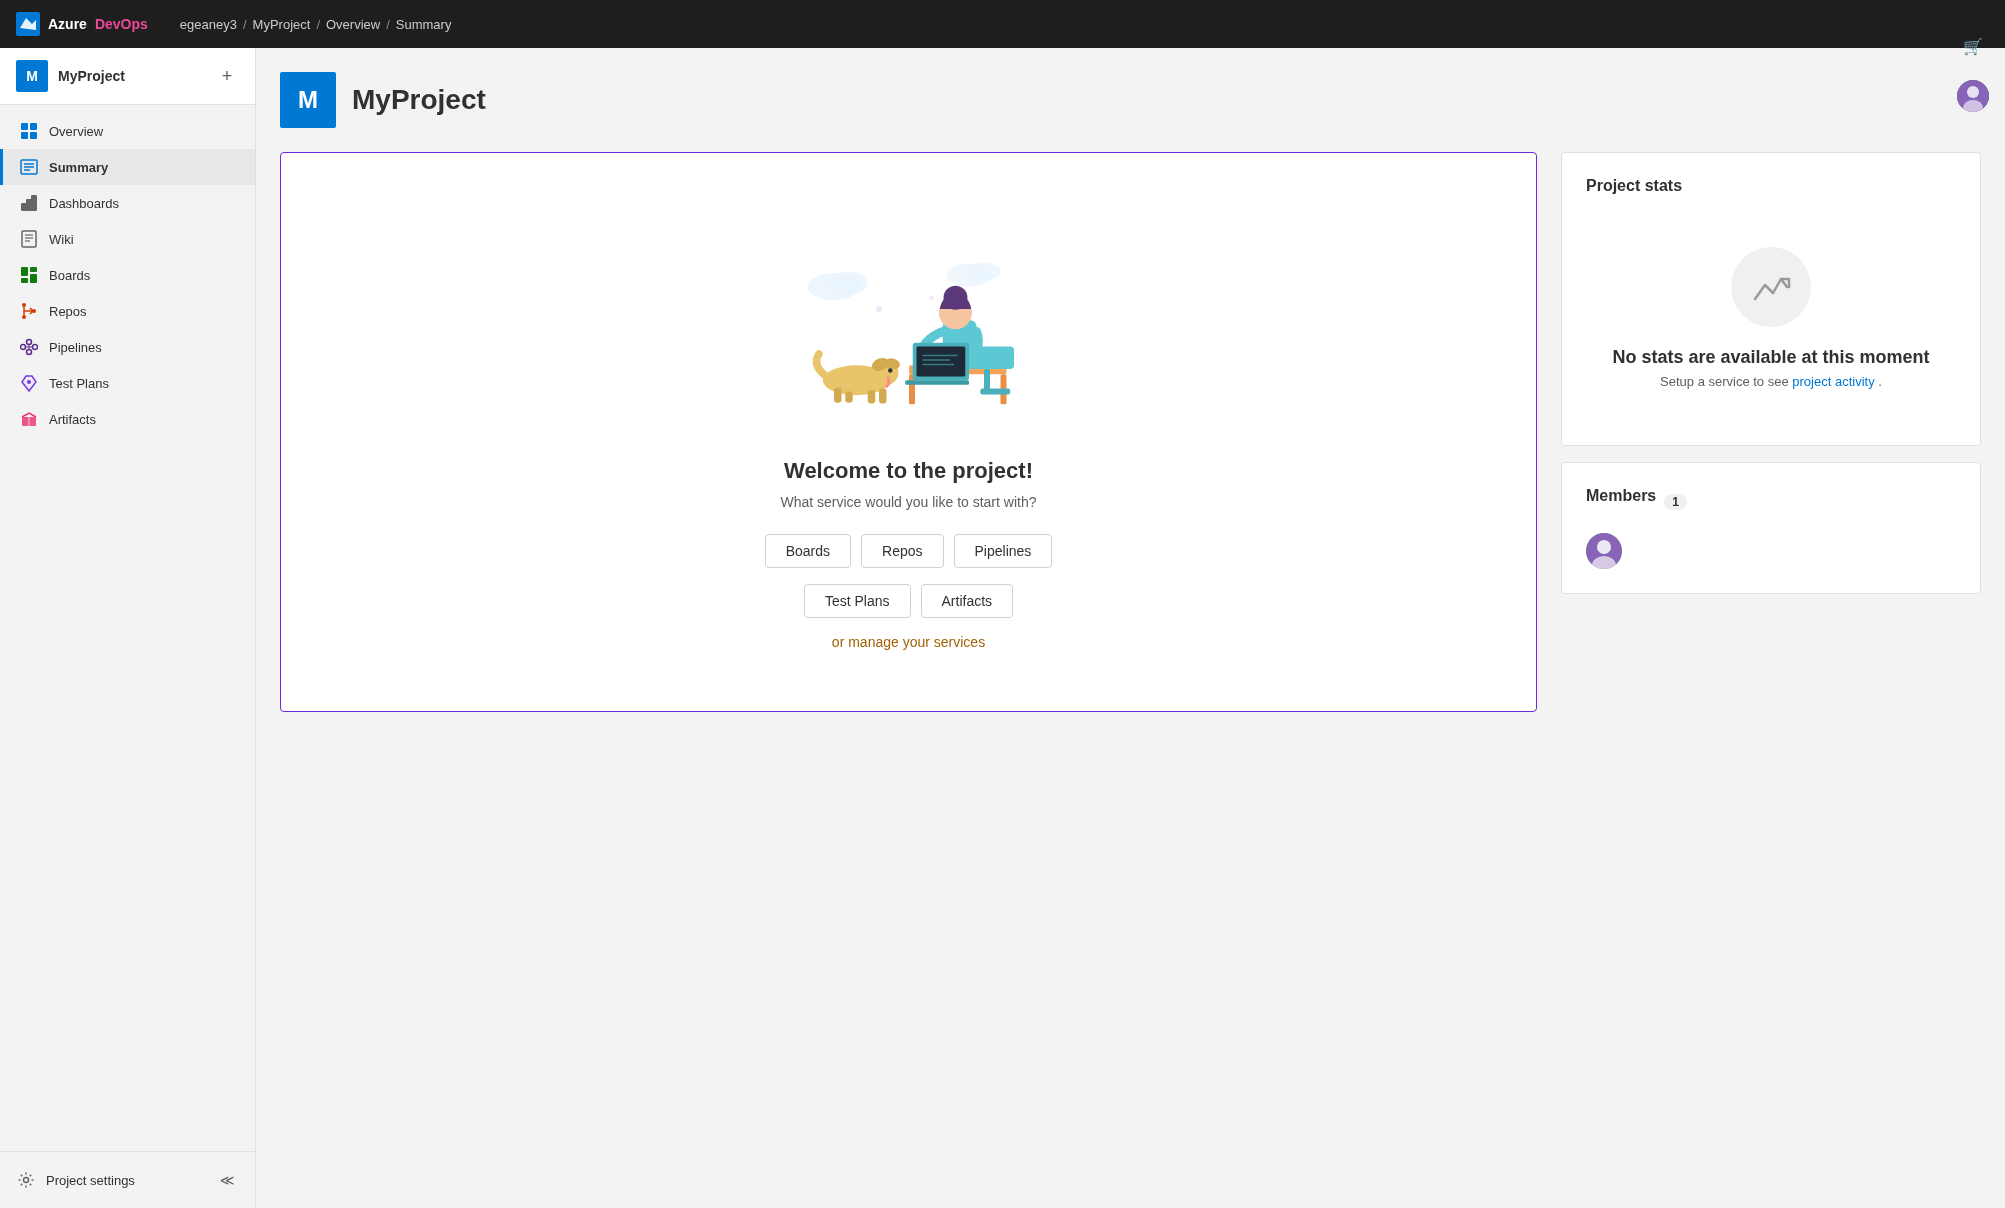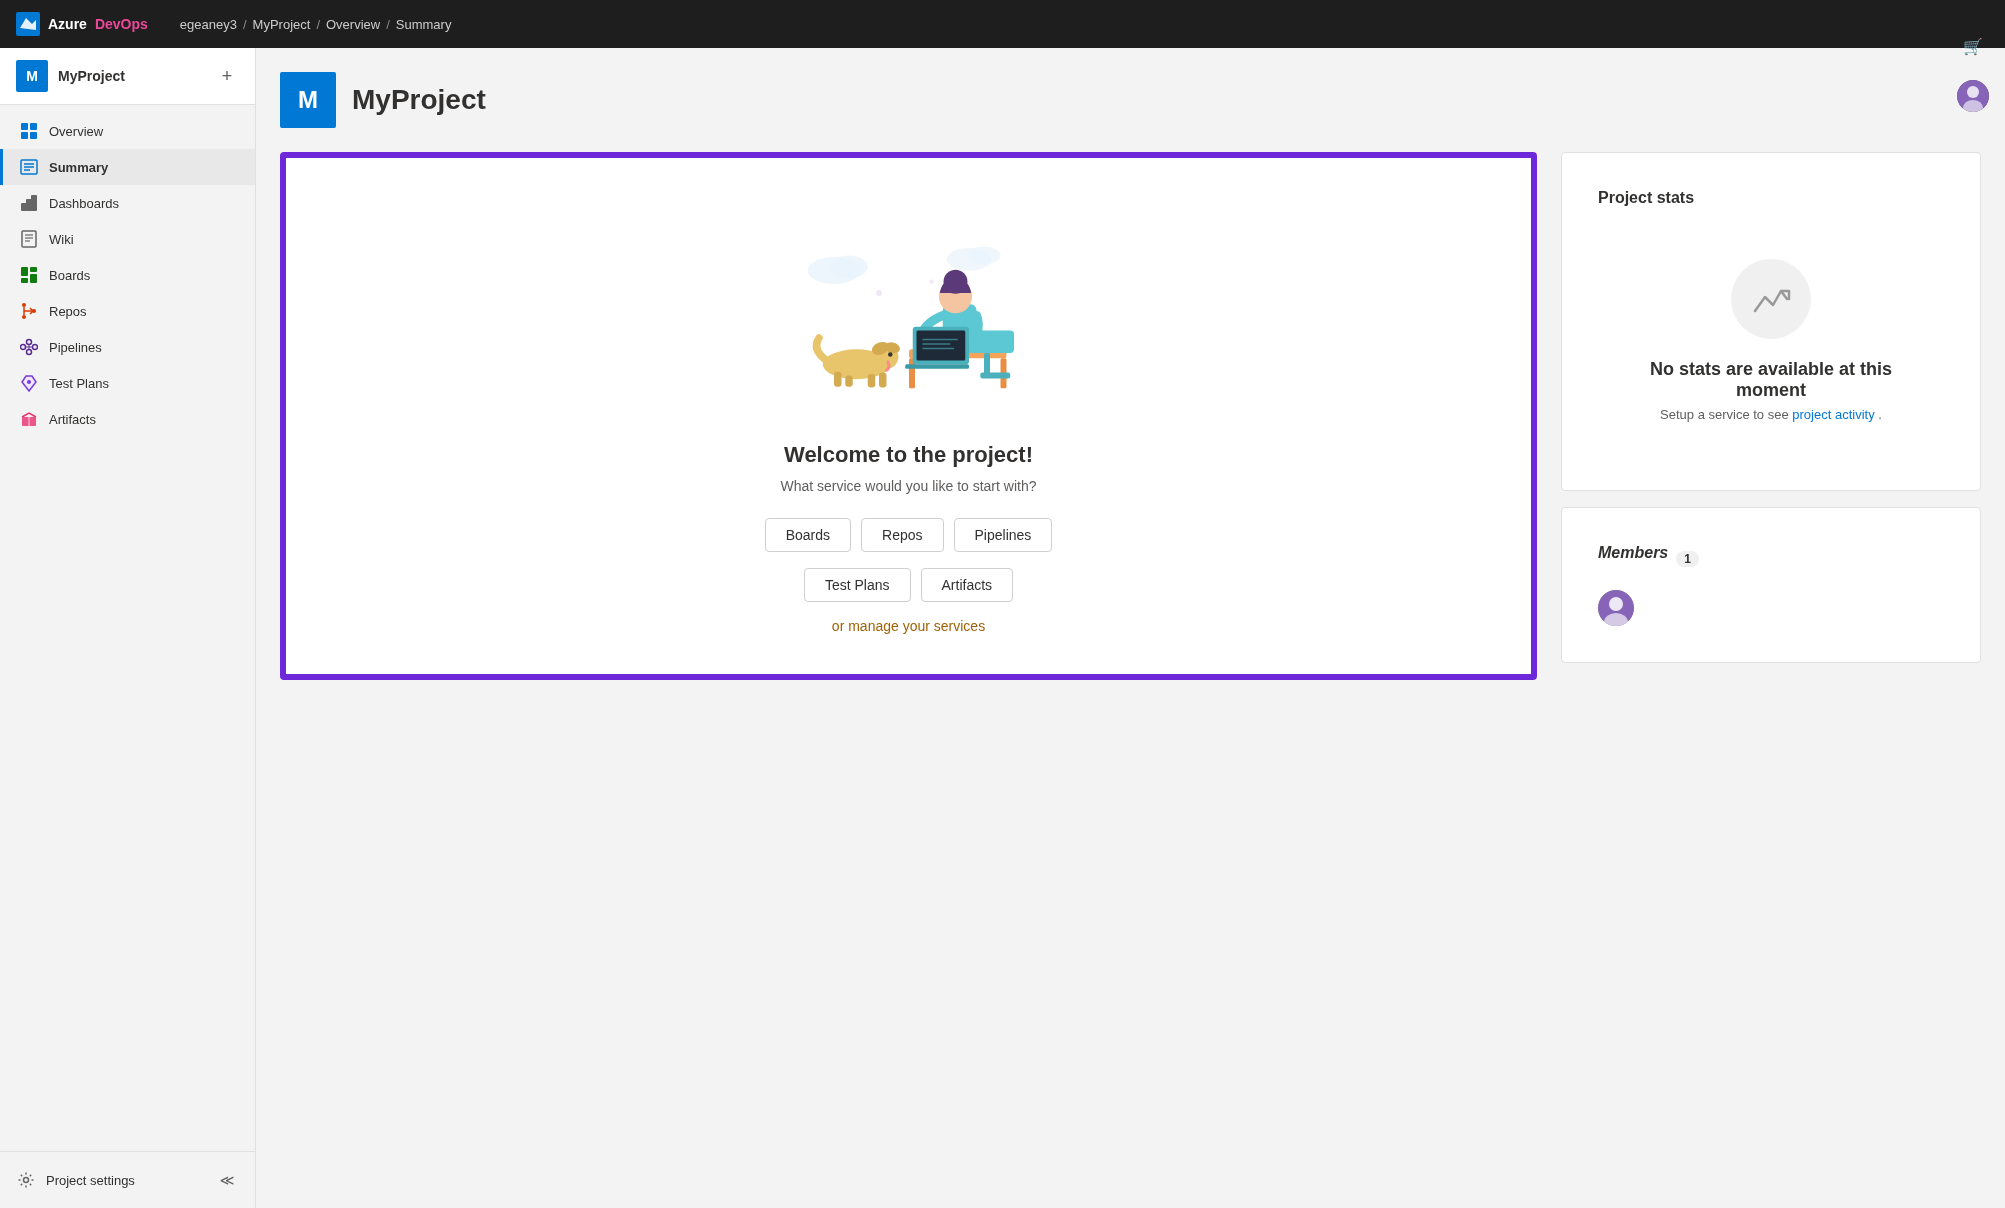--- a/index.html
+++ b/index.html
@@ -241,22 +241,22 @@
       display: grid;
       grid-template-columns: 1fr 420px;
       gap: 24px;
       align-items: start;
     }
 
     
     .welcome-card {
       background: white;
       border-radius: 4px;
-      border: 6px solid #6d28d9;
-      padding: 40px 48px;
+      border: 1px solid #6d28d9;
+      padding: 61px 48px;
       display: flex;
       flex-direction: column;
       align-items: center;
       text-align: center;
     }
     .welcome-illustration {
       width: 300px;
       height: 220px;
       margin-bottom: 24px;
     }
@@ -299,21 +299,21 @@
     .right-panel {
       display: flex;
       flex-direction: column;
       gap: 16px;
     }
 
     .stats-card, .members-card {
       background: white;
       border-radius: 4px;
       border: 1px solid #e0e0e0;
-      padding: 36px;
+      padding: 24px;
     }
     .card-title {
       font-size: 16px;
       font-weight: 600;
       color: #323130;
       margin-bottom: 20px;
     }
     .stats-empty {
       display: flex;
       flex-direction: column;
@@ -652,21 +652,21 @@
             <p class="stats-empty-subtitle">
               <span>Setup a service to see</span>
               <a>project activity</a>
               <span>.</span>
             </p>
           </div>
         </div>
 
         <div class="members-card">
           <div class="members-header">
-            <span class="card-title" style="margin-bottom:12px;font-style:italic;">Members</span>
+            <span class="card-title" style="margin-bottom:12px;">Members</span>
             <span class="members-count">1</span>
           </div>
           <div class="member-avatar">
             <svg viewBox="0 0 36 36" width="36" height="36">
               <circle cx="18" cy="18" r="18" fill="#8764B8"></circle>
               <circle cx="18" cy="14" r="7" fill="rgba(255,255,255,0.85)"></circle>
               <ellipse cx="18" cy="32" rx="12" ry="9" fill="rgba(255,255,255,0.65)"></ellipse>
             </svg>
           </div>
         </div>

